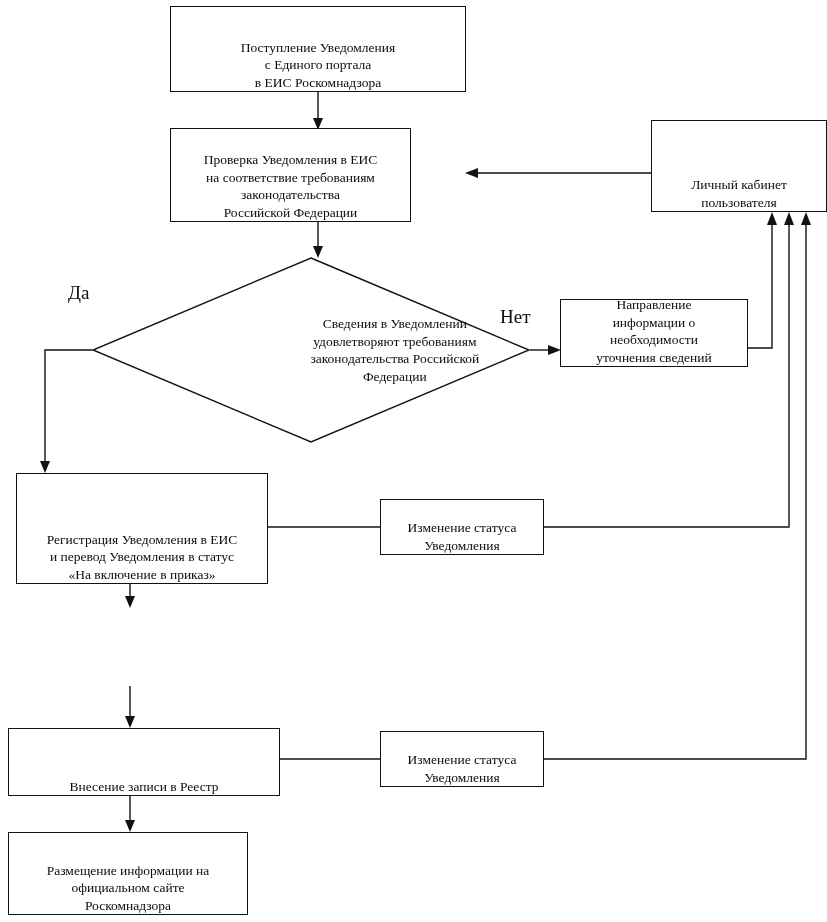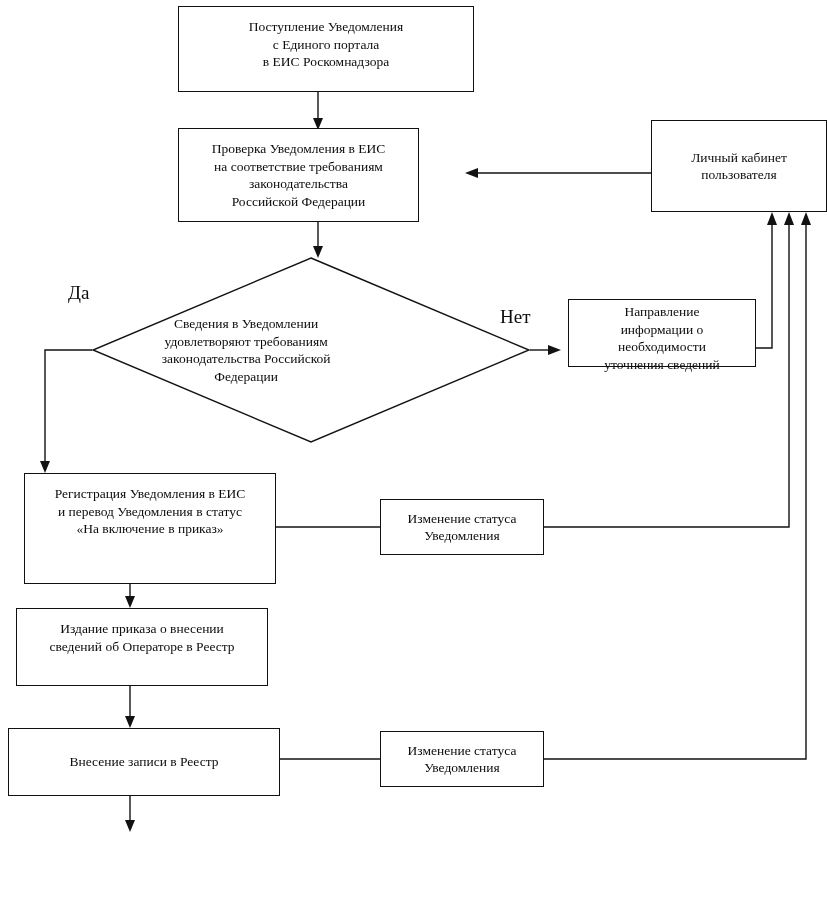--- a/index.html
+++ b/index.html
@@ -15,61 +15,60 @@
     background: #ffffff;
     font-family: "Liberation Serif", "DejaVu Serif", serif;
     overflow: hidden;
   }
   .node {
     position: absolute;
     box-sizing: border-box;
     border: 1.4px solid #111111;
     background: #ffffff;
     display: flex;
-    align-items: center;
+    align-items: flex-end;
     justify-content: center;
     text-align: center;
     z-index: 3;
   }
   .node .txt {
     display: block;
     width: 100%;
     padding: 0 6px;
     font-size: 13.5px;
     line-height: 17.5px;
     color: #0c0c0c;
     white-space: pre-line;
   }
   
   .node.top-text {
-    align-items: flex-start;
-    margin-left: 8px;
+    align-items: flex-end;
   }
   .node.top-text .txt {
     padding-top: 11px;
   }
   .decision {
     position: absolute;
     z-index: 2;
   }
   .decision svg {
     position: absolute;
     left: 0;
     top: 0;
     overflow: visible;
   }
   .decision .dtxt {
     position: absolute;
-    left: 14px;
+    left: 5px;
     top: 0;
     width: 100%;
     height: 100%;
     display: flex;
     align-items: center;
-    justify-content: flex-start;
+    justify-content: flex-end;
   }
   .decision .dtxt span {
     display: block;
     width: 64%;
     text-align: center;
     font-size: 13.5px;
     line-height: 17.5px;
     color: #0c0c0c;
     white-space: pre-line;
   }
@@ -211,32 +210,33 @@
     <span class="txt">Регистрация Уведомления в ЕИС
 и перевод Уведомления в статус
 «На включение в приказ»</span>
   </div>
 
   <div class="node" style="left:380px; top:499px; width:164px; height:56px;">
     <span class="txt">Изменение статуса
 Уведомления</span>
   </div>
 
-  <div class="node top-text" style="left:8px; top:608px; width:252px; height:78px;">
-    <span class="txt">Издание приказа о внесении
-сведений об Операторе в Реестр</span>
-  </div>
 
   <div class="node" style="left:8px; top:728px; width:272px; height:68px;">
     <span class="txt">Внесение записи в Реестр</span>
   </div>
 
   <div class="node" style="left:380px; top:731px; width:164px; height:56px;">
     <span class="txt">Изменение статуса
 Уведомления</span>
   </div>
 
+  <div class="node top-text" style="left:8px; top:832px; width:240px; height:83px;">
+    <span class="txt">Размещение информации на
+официальном сайте
+Роскомнадзора</span>
+  </div>
 
   <div class="edgelabel" style="left:68px; top:285px;">Да</div>
 
   <div class="edgelabel" style="left:500px; top:285px;margin-top:24px;">Нет</div>
 
 </div>
 
 </body></html>

